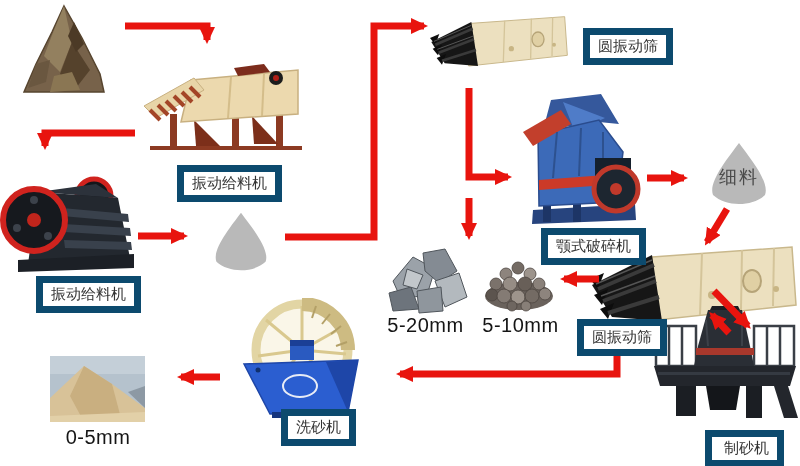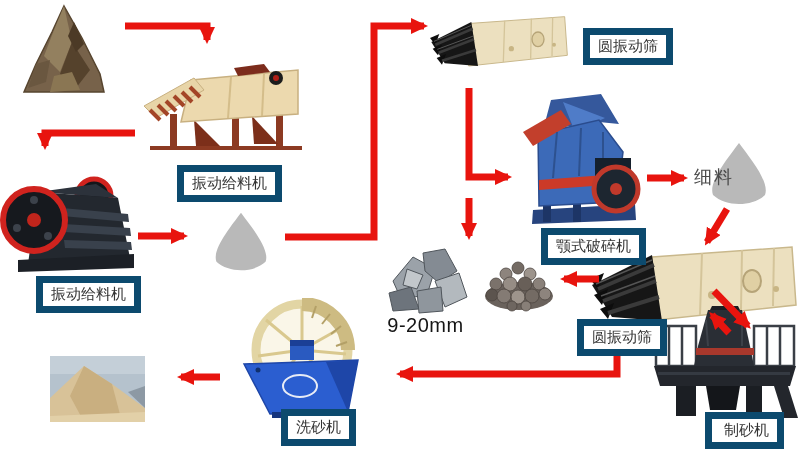--- a/index.html
+++ b/index.html
@@ -11,21 +11,21 @@
   .arrows{position:absolute;left:0;top:0;z-index:3;pointer-events:none;}
   .tag{
     position:absolute;z-index:4;background:#ffffff;border:7px solid #0c4a6e;
     padding:1px 8px 2px 8px;font-size:15px;line-height:20px;color:#333333;white-space:nowrap;
   }
   .size-label{
     position:absolute;z-index:4;font-size:20px;color:#151515;text-align:center;letter-spacing:0.5px;
   }
   .blob{position:absolute;z-index:2;}
   .blob span{
-    position:absolute;left:0;right:0;top:38%;text-align:left;
+    position:absolute;left:0;right:0;top:38%;text-align:center;
     font-size:18px;color:#4b4b4b;font-weight:500;letter-spacing:2px;
   }
   svg{display:block;}
 </style>
 </head>
 <body>
 
 <div class="canvas">
 
   <svg class="arrows" width="800" height="466" viewBox="0 0 800 466">
@@ -273,18 +273,20 @@
       <polygon points="0,60 95,56 95,66 0,66" fill="#e2d0a8"></polygon>
       <polygon points="78,36 95,30 95,52" fill="#8d99a4"></polygon>
     </svg>
   </figure>
 
   <div class="tag" style="left:177px;top:165px;">振动给料机</div>
   <div class="tag" style="left:36px;top:276px;">振动给料机</div>
   <div class="tag" style="left:583px;top:28px;">圆振动筛</div>
   <div class="tag" style="left:541px;top:228px;">颚式破碎机</div>
   <div class="tag" style="left:577px;top:319px;">圆振动筛</div>
-  <div class="tag" style="left:705px;top:412px;padding-left:12px;">制砂机</div>
+  <div class="tag" style="left:705px;top:430px;padding-left:12px;">制砂机</div>
   <div class="tag" style="left:273px;top:409px;margin-left:8px;">洗砂机</div>
 
-  <div class="size-label" style="left:378px;top:314px;width:95px;">9-20mm</div>
+  <div class="size-label" style="left:378px;top:314px;width:95px;">5-20mm</div>
+  <div class="size-label" style="left:478px;top:314px;width:85px;">5-10mm</div>
+  <div class="size-label" style="left:48px;top:426px;width:100px;">0-5mm</div>
 
 </div>
 
 </body></html>

